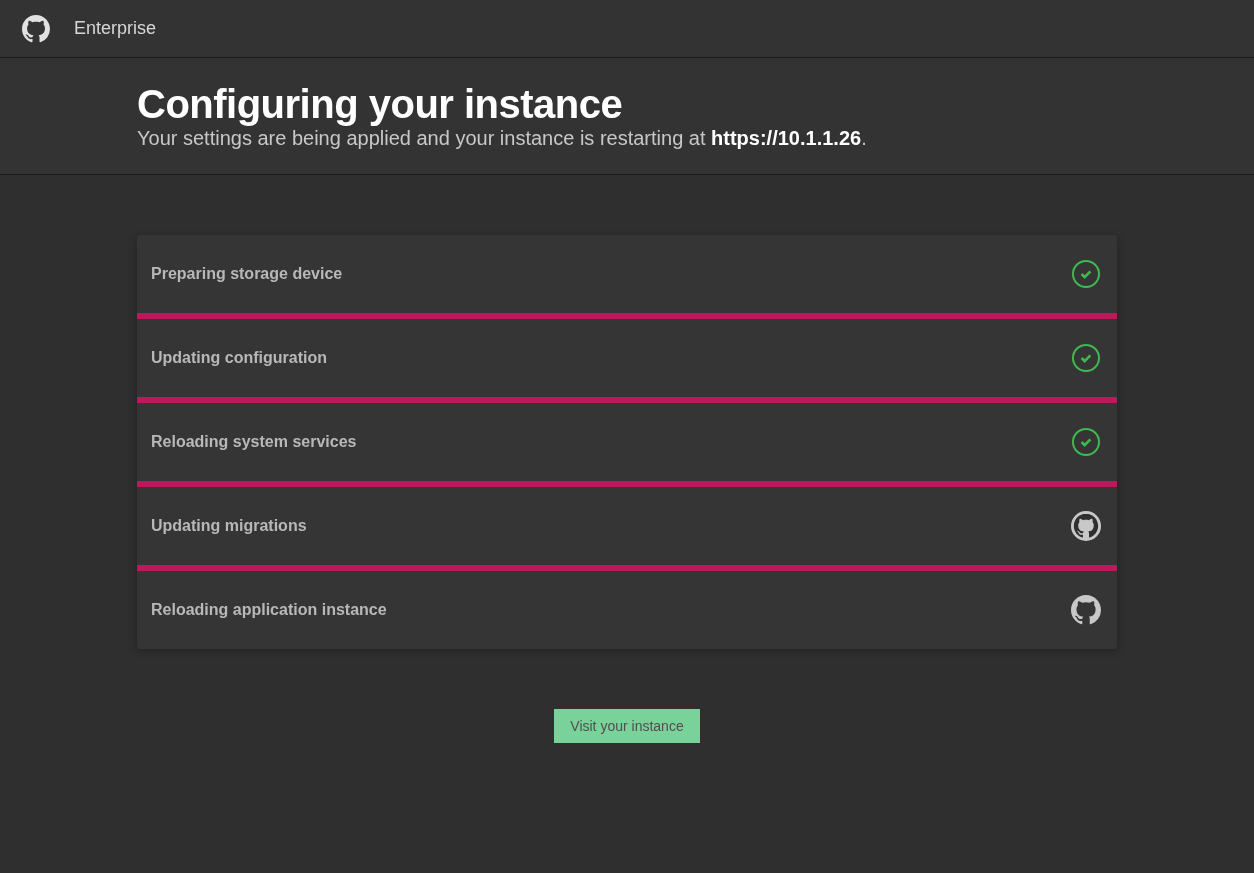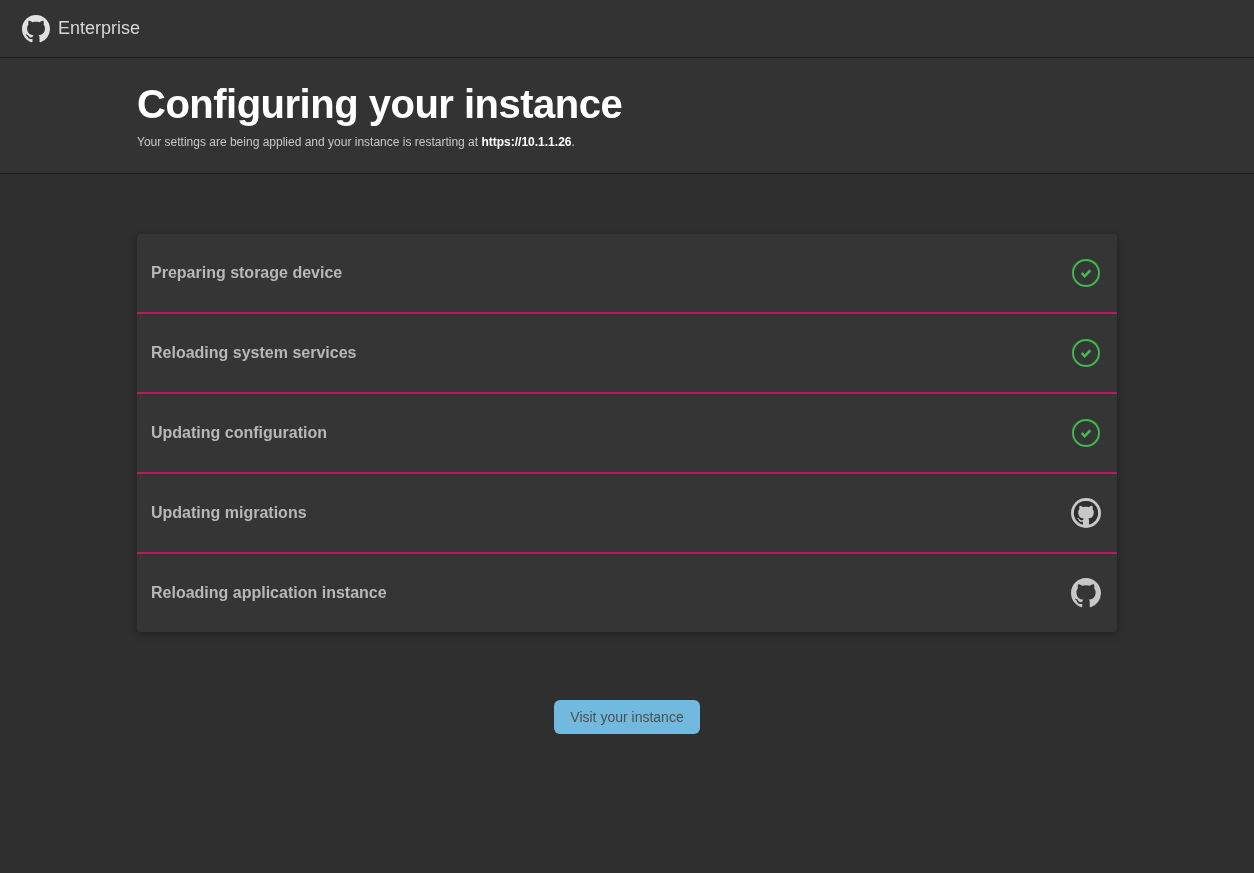--- a/index.html
+++ b/index.html
@@ -22,21 +22,21 @@
       border-bottom: 1px solid #1a1a1a;
       height: 58px;
       display: flex;
       align-items: center;
       padding: 0 22px;
     }
     
     .logo-area {
       display: flex;
       align-items: center;
-      gap: 8px;
+      gap: 24px;
     }
     
     .github-logo {
       width: 28px;
       height: 28px;
       fill: #e1e1e1;
     }
     
     .brand-text {
       font-size: 18px;
@@ -53,26 +53,25 @@
     .header-content {
       width: 980px;
       margin: 0 auto;
       padding-left: 0;
     }
     
     .page-title {
       font-size: 40px;
       font-weight: 600;
       color: #ffffff;
-      margin-bottom: 8px;
       letter-spacing: -0.5px;
     }
     
     .page-subtitle {
-      font-size: 12px;
+      font-size: 20px;
       color: #c8c8c8;
       font-weight: 400;
     }
     
     .page-subtitle strong {
       font-weight: 600;
       color: #ffffff;
     }
     
     .main-content {
@@ -86,21 +85,21 @@
       border-radius: 3px;
       box-shadow: 0 2px 8px rgba(0,0,0,0.3);
       overflow: hidden;
     }
     
     .step-item {
       display: flex;
       justify-content: space-between;
       align-items: center;
       padding: 24px 16px 24px 14px;
-      border-bottom: 2px solid #be185d;
+      border-bottom: 6px solid #be185d;
     }
     
     .step-item:last-child {
       border-bottom: none;
     }
     
     .step-label {
       font-size: 16px;
       font-weight: 600;
       color: #b8b8b8;
@@ -144,29 +143,28 @@
     }
     
     .button-container {
       text-align: center;
       margin-top: 60px;
     }
     
     .visit-button {
       display: inline-block;
       padding: 9px 16px;
-      background-color: #7dd3fc;
+      background-color: #86efac;
       color: #555555;
       border: none;
-      border-radius: 6px;
+      border-radius: 0;
       font-size: 14px;
       font-weight: 500;
       cursor: not-allowed;
       opacity: 0.85;
-      margin-top: 8px;
     }
   </style>
 </head>
 <body>
 
 <div class="top-bar">
   <div class="logo-area">
     <svg class="github-logo" viewBox="0 0 16 16">
       <path d="M8 0C3.58 0 0 3.58 0 8c0 3.54 2.29 6.53 5.47 7.59.4.07.55-.17.55-.38 0-.19-.01-.82-.01-1.49-2.01.37-2.53-.49-2.69-.94-.09-.23-.48-.94-.82-1.13-.28-.15-.68-.52-.01-.53.63-.01 1.08.58 1.23.82.72 1.21 1.87.87 2.33.66.07-.52.28-.87.51-1.07-1.78-.2-3.64-.89-3.64-3.95 0-.87.31-1.59.82-2.15-.08-.2-.36-1.02.08-2.12 0 0 .67-.21 2.2.82.64-.18 1.32-.27 2-.27.68 0 1.36.09 2 .27 1.53-1.04 2.2-.82 2.2-.82.44 1.1.16 1.92.08 2.12.51.56.82 1.27.82 2.15 0 3.07-1.87 3.75-3.65 3.95.29.25.54.73.54 1.48 0 1.07-.01 1.93-.01 2.2 0 .21.15.46.55.38A8.013 8.013 0 0016 8c0-4.42-3.58-8-8-8z"></path>
     </svg>
@@ -191,32 +189,32 @@
       <div class="status-icon">
         <div class="check-circle">
           <svg class="check-mark" viewBox="0 0 16 16">
             <path d="M3 8 L6.5 11.5 L13 5"></path>
           </svg>
         </div>
       </div>
     </div>
 
     <div class="step-item">
-      <span class="step-label">Reloading system services</span>
+      <span class="step-label">Updating configuration</span>
       <div class="status-icon">
         <div class="check-circle">
           <svg class="check-mark" viewBox="0 0 16 16">
             <path d="M3 8 L6.5 11.5 L13 5"></path>
           </svg>
         </div>
       </div>
     </div>
 
     <div class="step-item">
-      <span class="step-label">Updating configuration</span>
+      <span class="step-label">Reloading system services</span>
       <div class="status-icon">
         <div class="check-circle">
           <svg class="check-mark" viewBox="0 0 16 16">
             <path d="M3 8 L6.5 11.5 L13 5"></path>
           </svg>
         </div>
       </div>
     </div>
 
     <div class="step-item">

